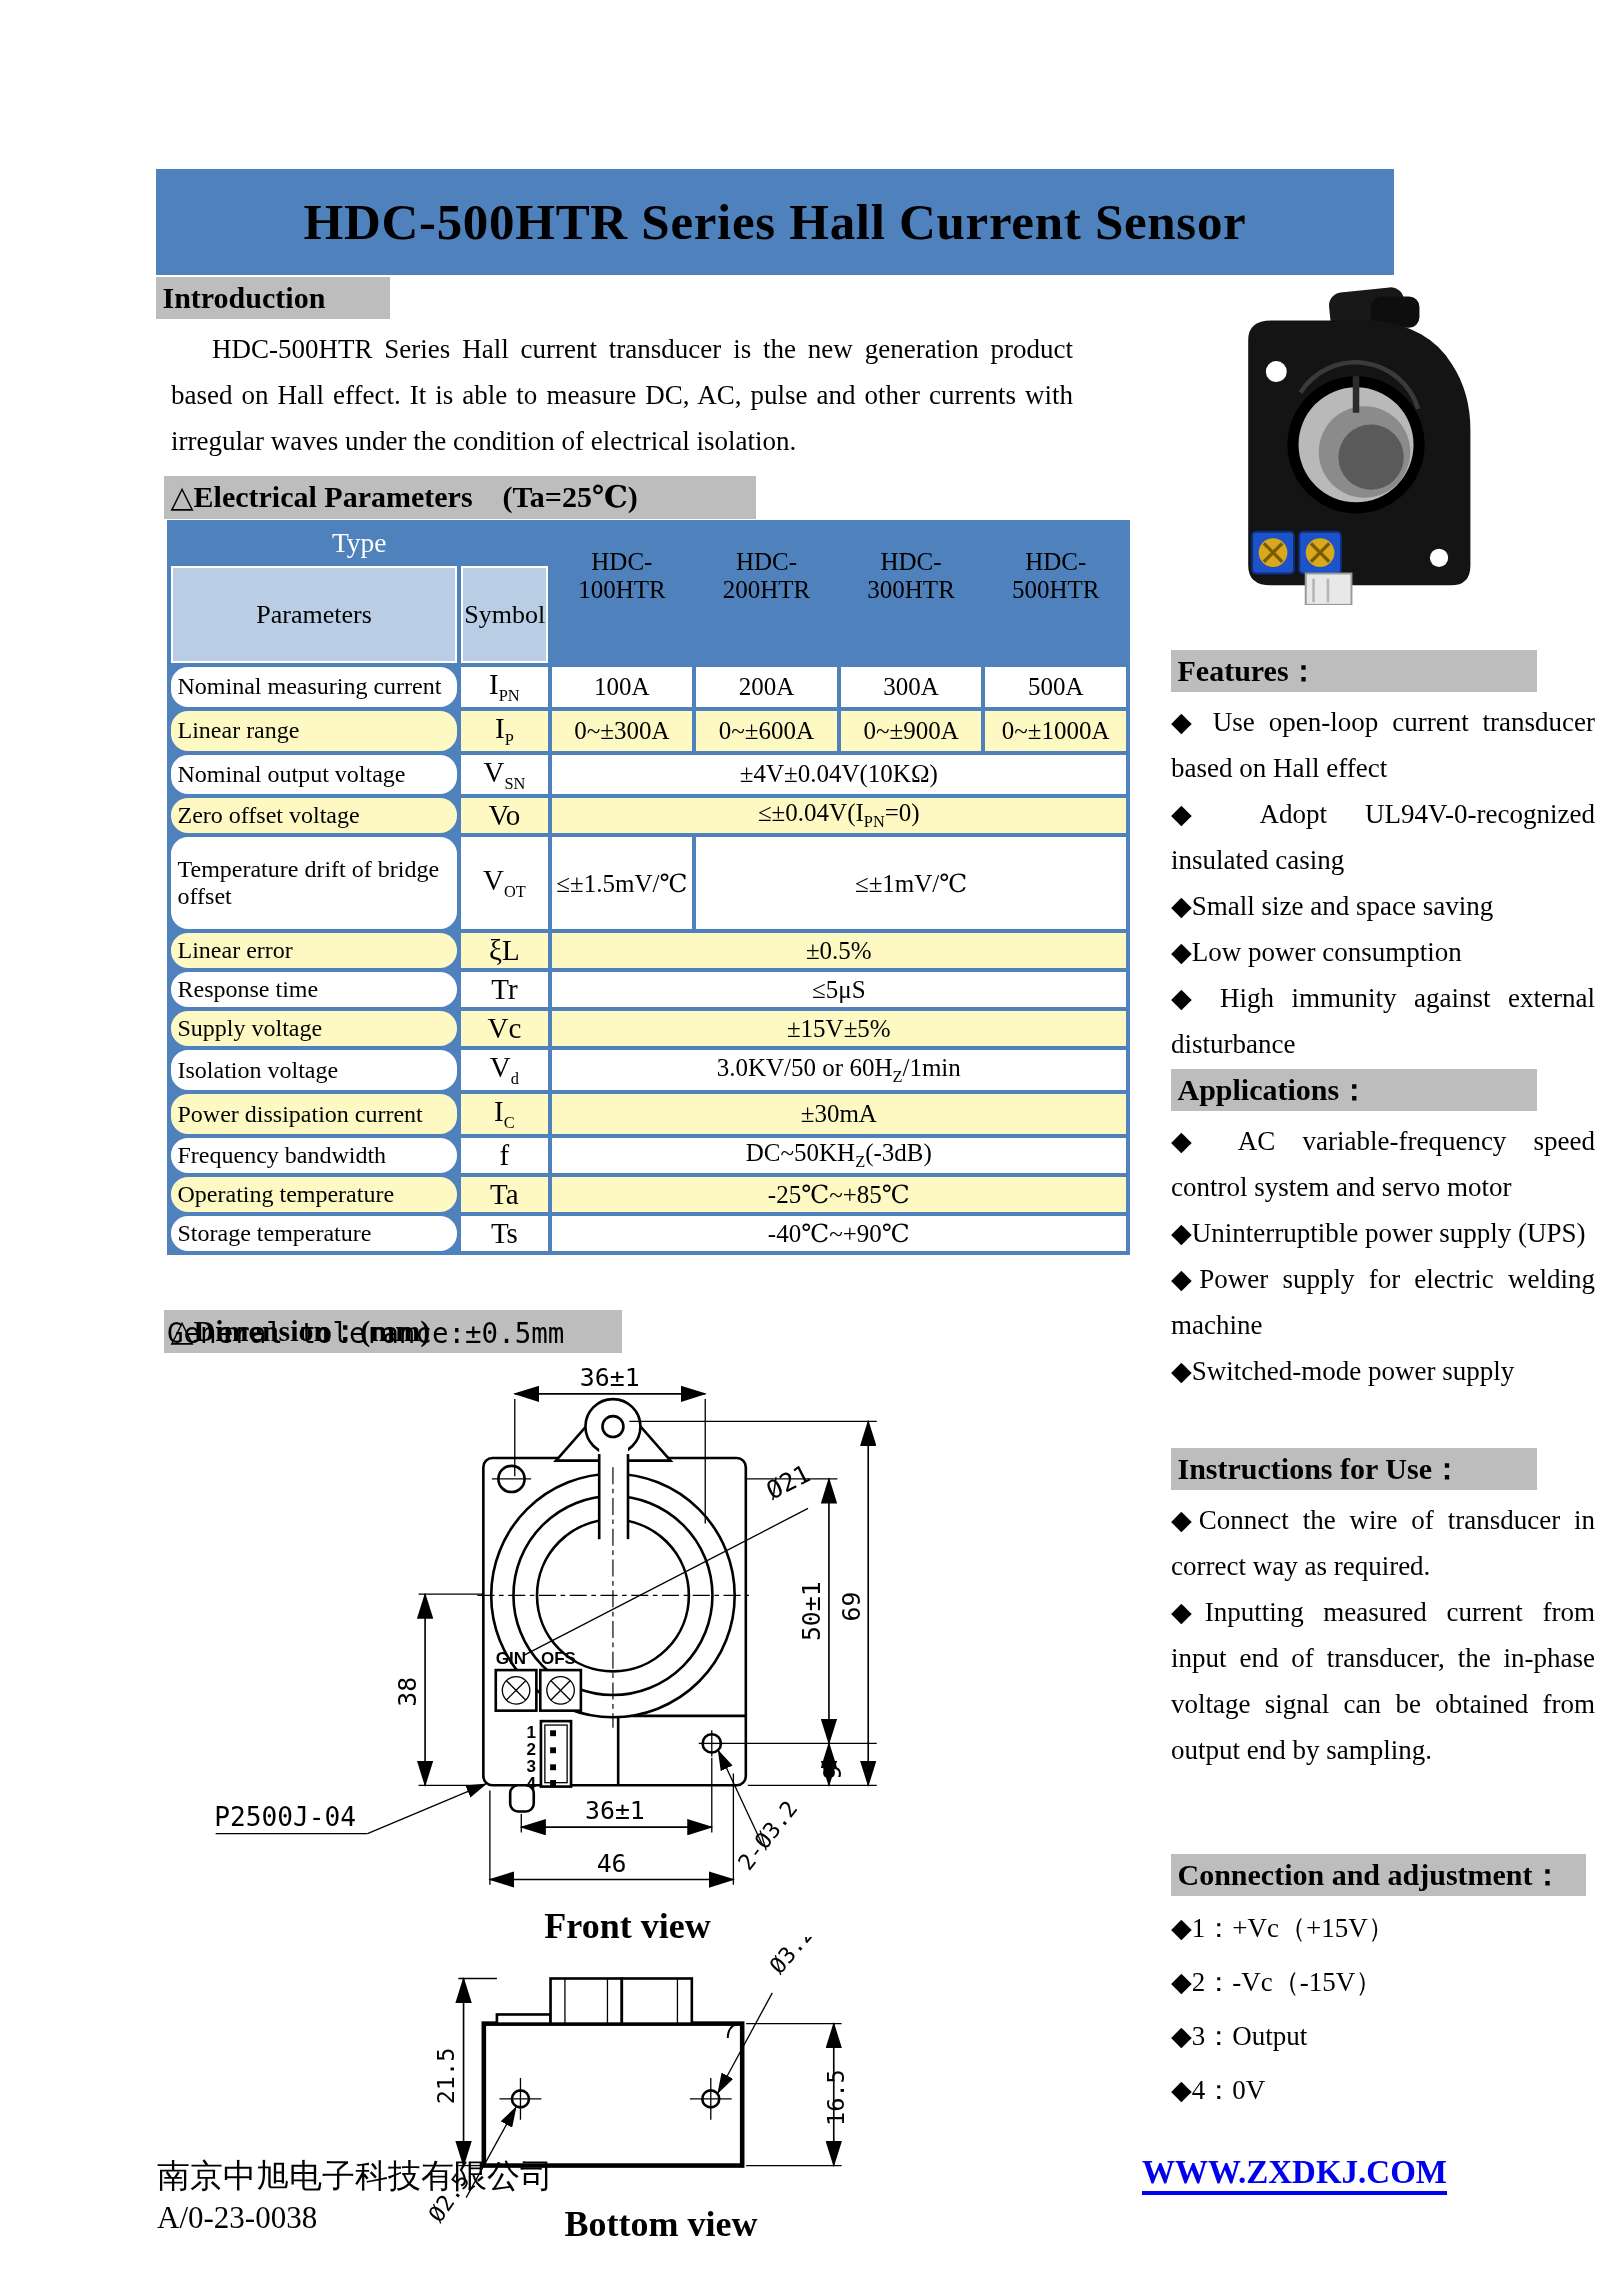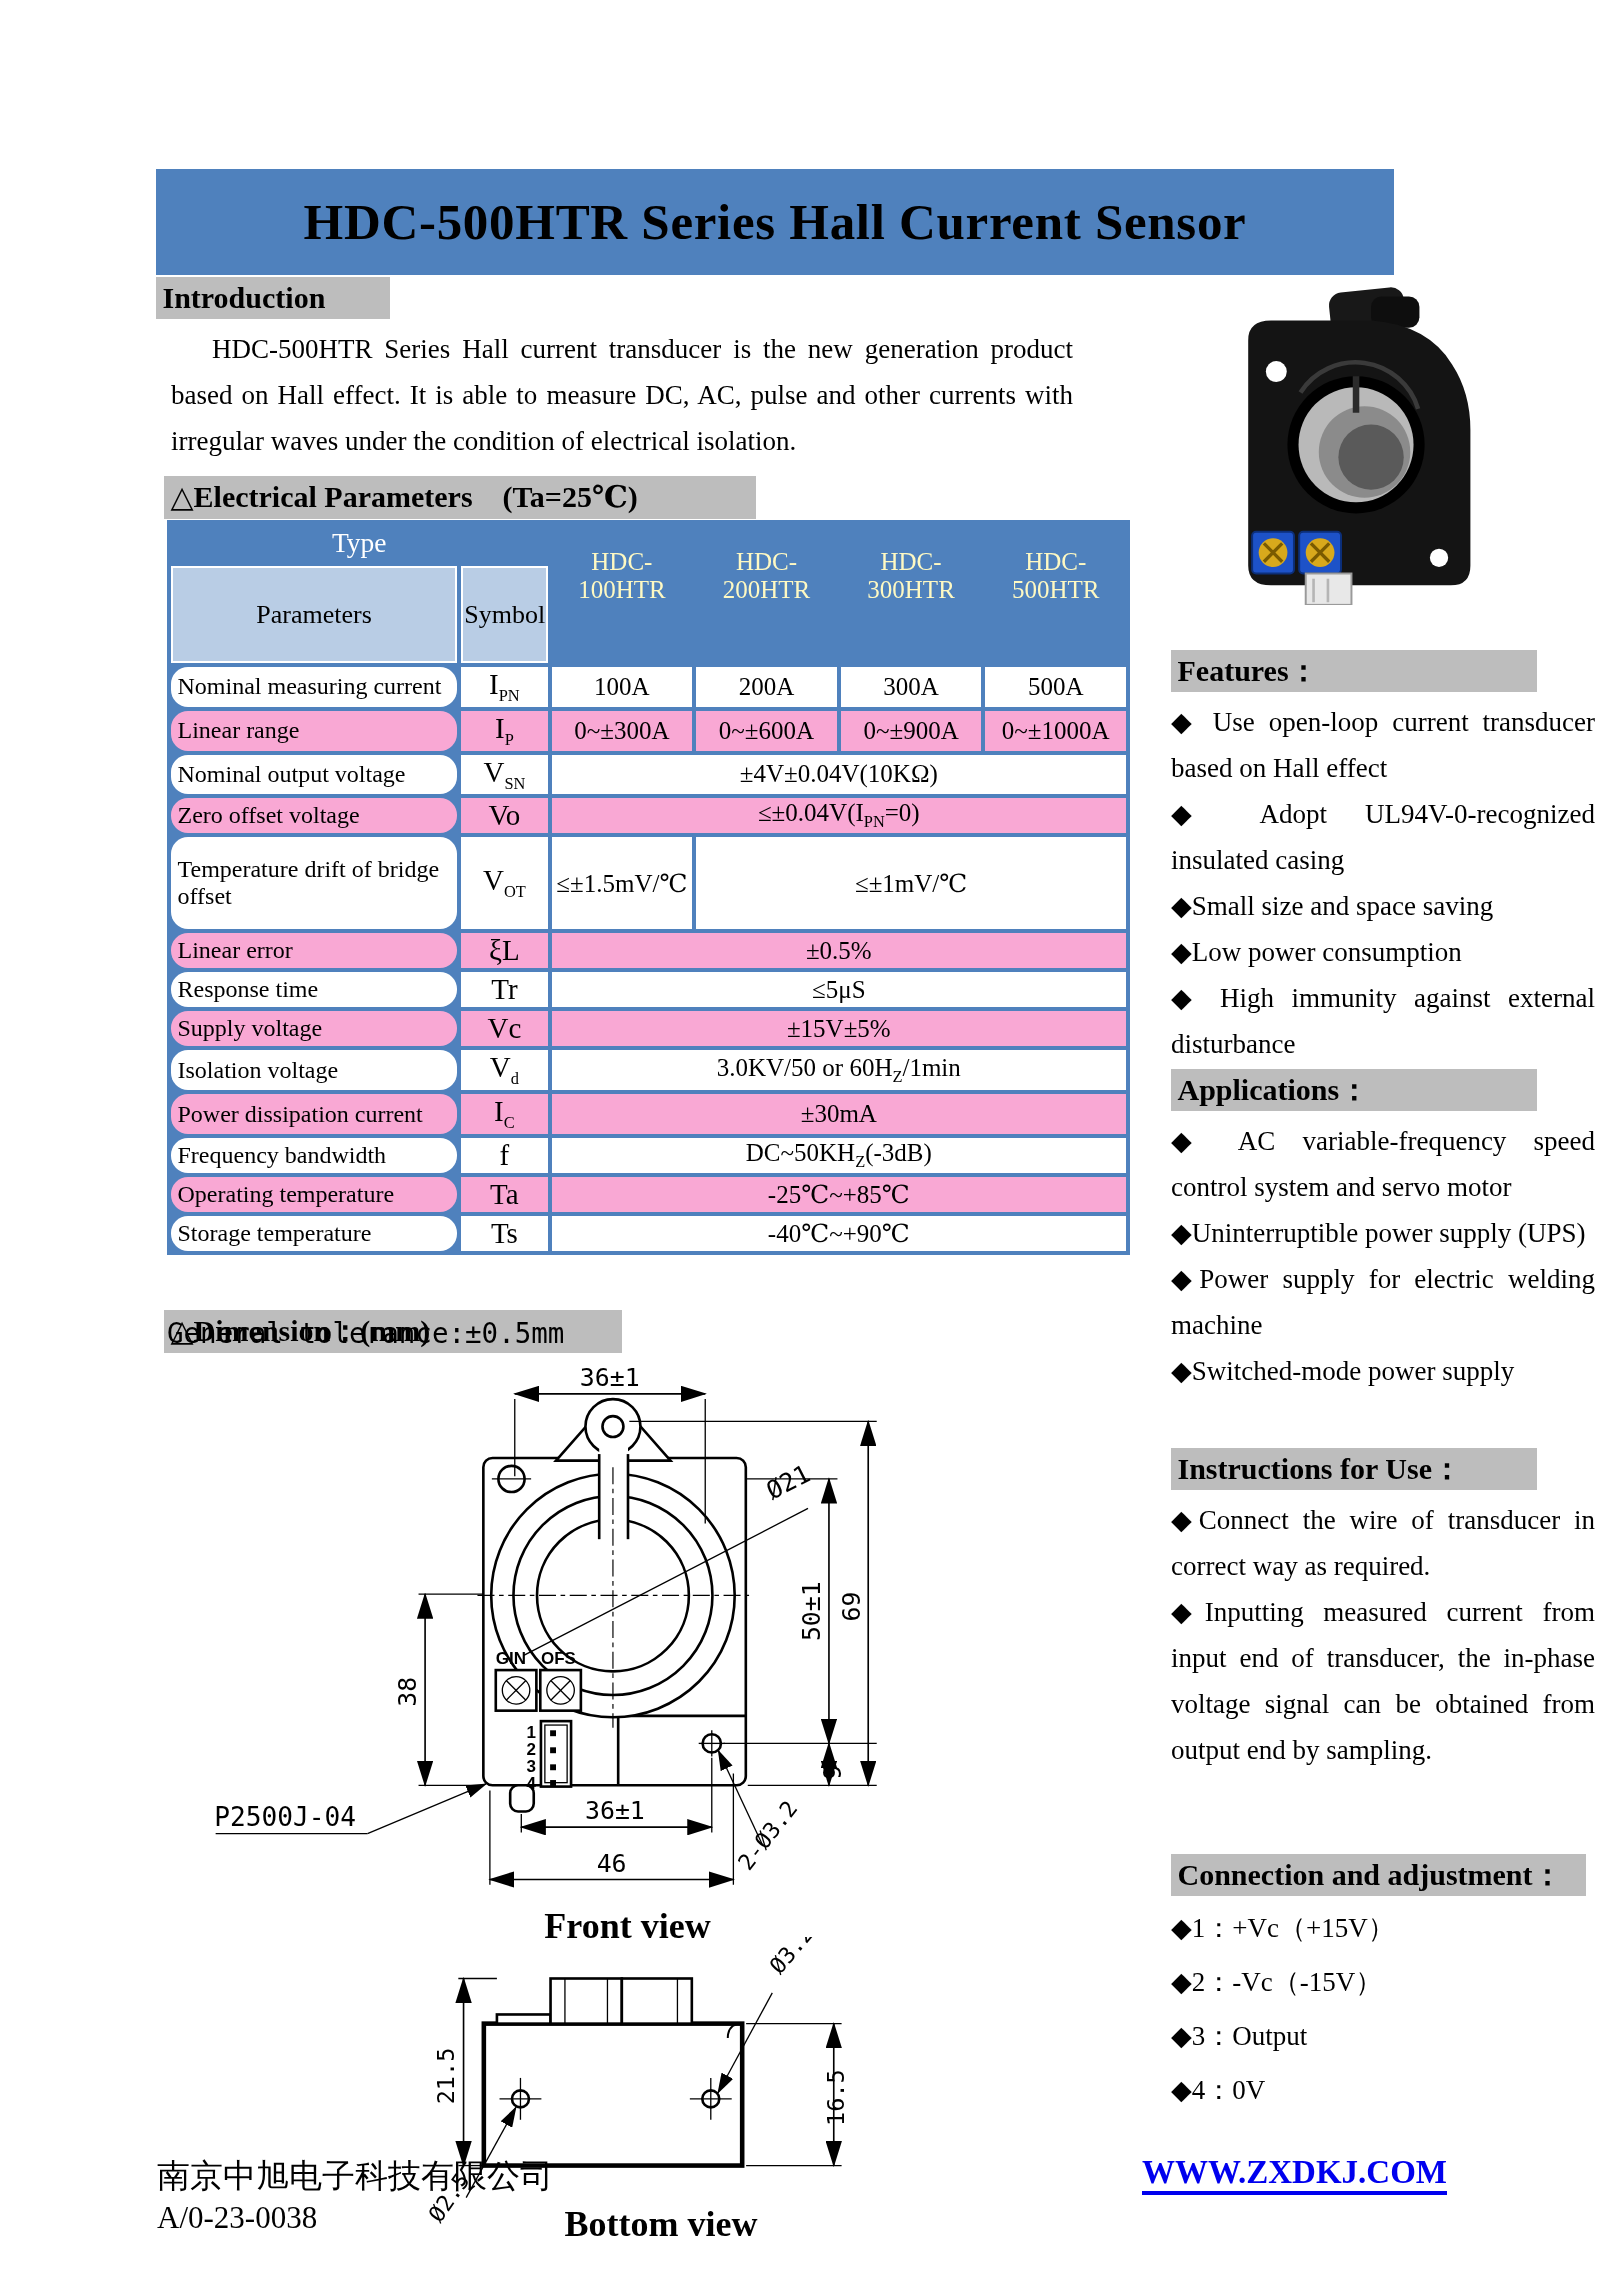--- a/index.html
+++ b/index.html
@@ -17,24 +17,24 @@
 
   .intro-text { position:absolute; left:171px; top:326px; width:902px; font-size:27px;
                 line-height:46px; text-align:justify; text-indent:41px; }
 
   
   .etable { position:absolute; left:167px; top:520px; width:963px; border-collapse:separate;
             border-spacing:4.6px; background:#4f81bd; table-layout:fixed; }
   .etable td { font-size:25px; text-align:center; vertical-align:middle; overflow:hidden; }
   .etable td.pcol { text-align:left; padding-left:6.5px; font-size:24px;border-radius:17px; }
   .etable .w { background:#ffffff; }
-  .etable .b { background:#f9a8d4; }
+  .etable .b { background:#fef9c3; }
   .etable .hw { background:#b9cde5; border:2px solid #ffffff; font-size:26px; }
   .etable .typec { color:#ffffff; font-size:27.5px; background:transparent; }
-  .etable .model { color:#fef9c3; font-size:25px; background:transparent; padding-bottom:37px; }
+  .etable .model { color:#000000; font-size:25px; background:transparent; padding-bottom:37px; }
   .etable .sym { font-size:29px; }
   .etable sub { font-size:16.4px; }
   .r-h1 { height:38px; } .r-h2 { height:97px; } .r-n { height:35px; } .r-t { height:92px; }
 
   
   .rcol-item { text-align:justify; font-size:27px; line-height:46px; }
   .rlist { position:absolute; left:1171px; width:424px; }
   .clist .rcol-item { line-height:54px; }
 
   

